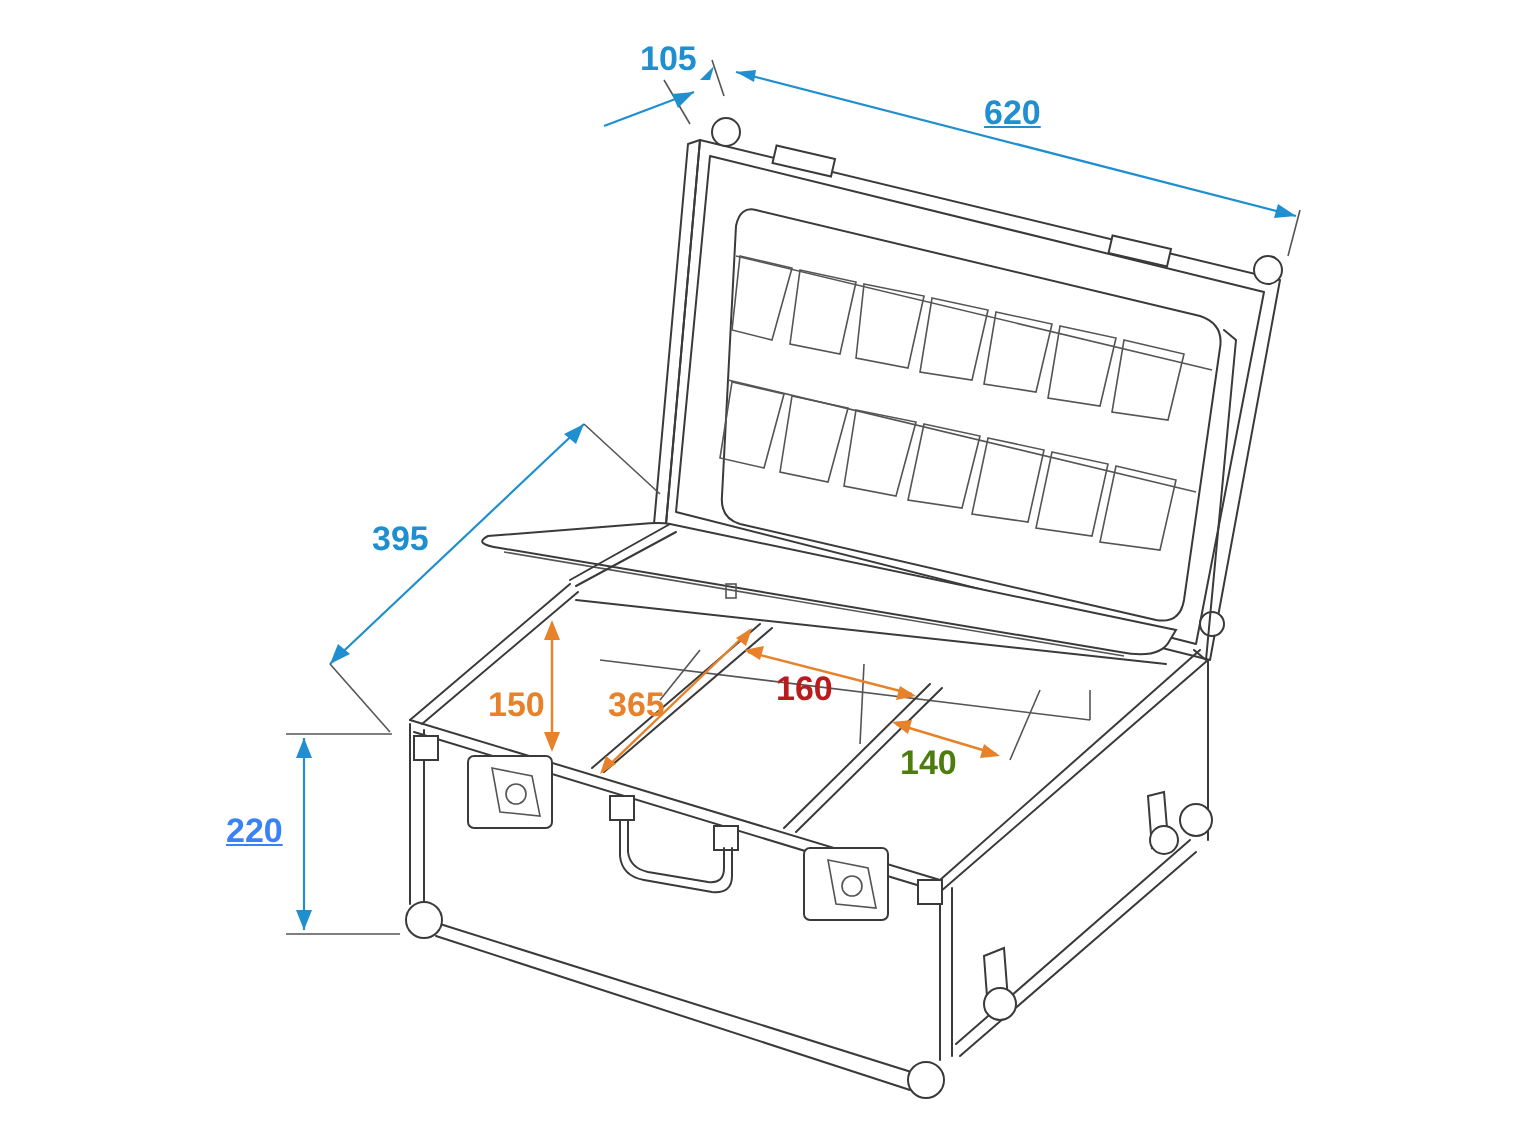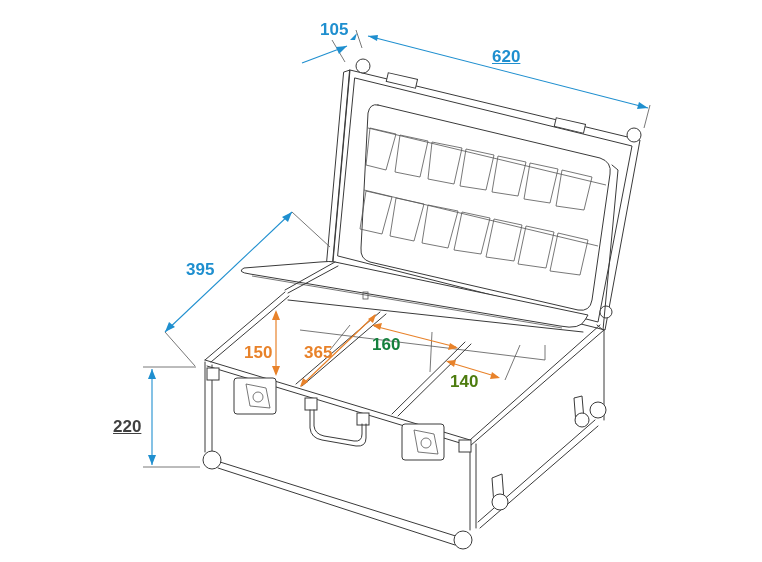--- a/index.html
+++ b/index.html
@@ -190,19 +190,19 @@
   <g>
     <path class="dimo" d="M448,362 L498,377"></path>
     <polygon fill="#e8822a" points="446,361 456,360 454,367"></polygon>
     <polygon fill="#e8822a" points="500,378 490,379 492,372"></polygon>
   </g>
 </svg>
 
 <div class="lbl" style="left:320px;top:21px;color:#1f8fcf;">105</div>
 <div class="lbl" style="left:492px;top:48px;color:#1f8fcf;text-decoration:underline;">620</div>
 <div class="lbl" style="left:186px;top:261px;color:#1f8fcf;">395</div>
-<div class="lbl" style="left:113px;top:418px;color:#404040;text-decoration:underline;">220</div>
+<div class="lbl" style="left:113px;top:407px;color:#3b82f6;text-decoration:underline;">220</div>
 
 <div class="lbl" style="left:244px;top:344px;color:#e8822a;">150</div>
 <div class="lbl" style="left:304px;top:344px;color:#e8822a;text-align:right;">365</div>
-<div class="lbl" style="left:372px;top:336px;color:#15803d;">160</div>
+<div class="lbl" style="left:388px;top:336px;color:#b91c1c;">160</div>
 <div class="lbl" style="left:450px;top:373px;color:#4d7c0f;">140</div>
 </div>
 
 </body></html>

